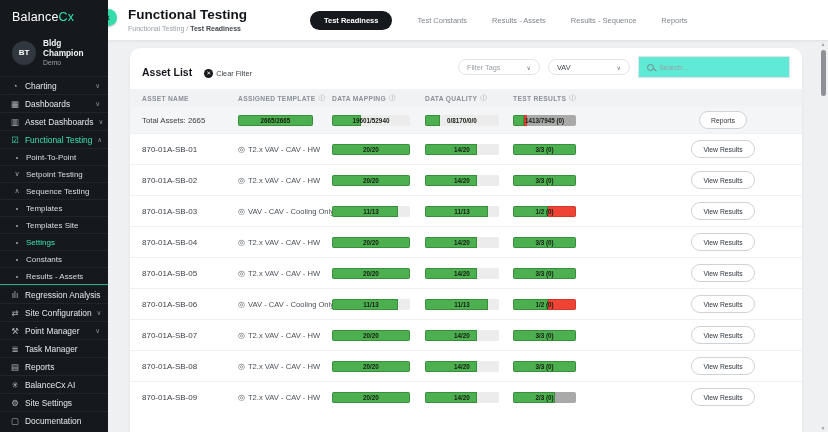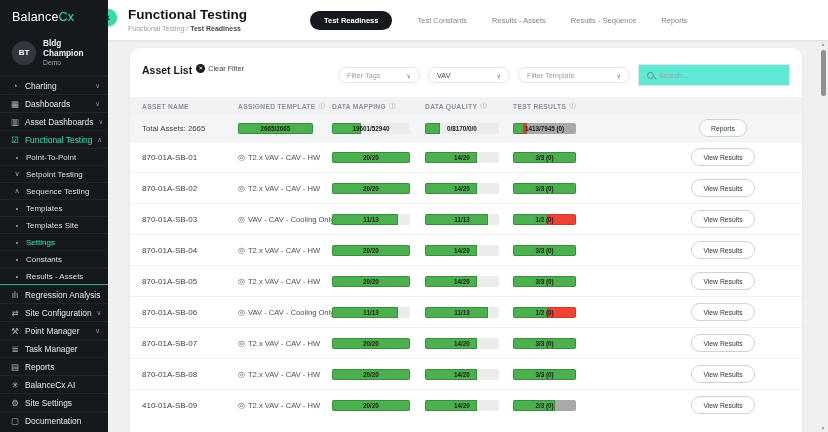--- a/index.html
+++ b/index.html
@@ -40,21 +40,21 @@
   .breadcrumb .crumb-current{color:#43484d;font-weight:bold}
   .tabs{position:absolute;left:202px;top:0;height:40px;display:flex;gap:25px;align-items:center}
   .tab{font-size:7.5px;color:#80868c;background:none;border:none;cursor:pointer;font-family:inherit;white-space:nowrap}
   .tab.active{background:#15181c;color:#fff;padding:5px 14px;border-radius:11px;font-weight:bold}
 
   .content{flex:1;padding:8px 26px 0 22px;min-height:0}
   .card{background:#fff;border-radius:10px;height:110%;box-shadow:0 1px 3px rgba(0,0,0,.06);
     display:flex;flex-direction:column;overflow:hidden}
 
   
-  .filter-bar{display:flex;align-items:flex-start;padding:16px 12px 9px;gap:0}
+  .filter-bar{display:flex;align-items:flex-end;padding:8px 12px 9px;gap:8px}
   .asset-list-title{font-size:10.5px;font-weight:bold;color:#14181c}
   .clear-filter{display:flex;align-items:center;gap:3px;font-size:7.3px;color:#3c4248;
     background:none;border:none;cursor:pointer;font-family:inherit;margin-left:4px}
   .clear-x{width:9px;height:9px;border-radius:50%;background:#17191c;color:#fff;font-size:5.5px;
     line-height:9px;text-align:center;display:inline-block}
   .filter-right{margin-left:auto;display:flex;gap:8px;align-items:center}
   .dropdown{height:16px;border:1px solid #e1e4e8;border-radius:8px;display:flex;align-items:center;
     padding:0 8px;font-size:7.3px;color:#3e444a;justify-content:space-between;background:#fff;cursor:pointer}
   .dropdown.muted{color:#9aa0a6}
   .dropdown .chev{font-size:6px;color:#6d7378;margin-left:6px}
@@ -242,24 +242,20 @@
           </button>
           <div class="filter-right" id="filter-right">
             <div class="dropdown dd-0 muted">
                 <span>Filter Tags</span>
                 <span class="chev">∨</span>
               </div>
               <div class="dropdown dd-1">
                 <span>VAV</span>
                 <span class="chev">∨</span>
               </div>
-              <div class="dropdown dd-2 muted">
-                <span>Filter Template</span>
-                <span class="chev">∨</span>
-              </div>
               <div class="search">
               <span class="mag"></span>
               <input type="text" placeholder="Search..." style="">
             </div>
           </div>
         </div>
         <div class="thead" id="thead">
             <div class="th hw-0">
               <span>Asset Name</span>
             </div>
@@ -545,21 +541,21 @@
                 <div class="bar bar-results">
                   <span class="seg green" style="width: 100%;"></span>
                   <span class="lbl">3/3 (0)</span>
                 </div>
               </div>
               <div class="cell-action">
                 <button class="btn">View Results</button>
               </div>
             </div>
             <div class="trow">
-              <div class="cell-name">410-01A-SB-09</div>
+              <div class="cell-name">870-01A-SB-09</div>
               <div class="cell-template">
                 <span class="tmpl-icon">◎</span>
                 <span>T2.x VAV - CAV - HW</span>
               </div>
               <div class="cell-mapping">
                 <div class="bar bar-mapping">
                   <span class="seg green" style="width: 100%;"></span>
                   <span class="lbl">20/20</span>
                 </div>
               </div>

